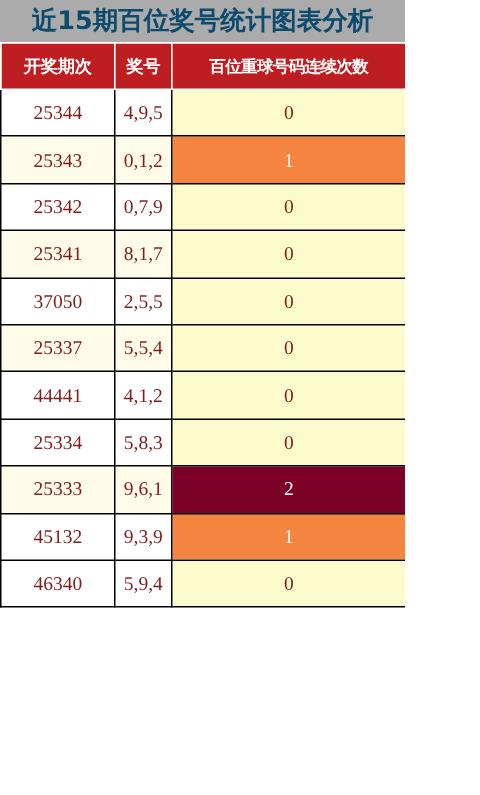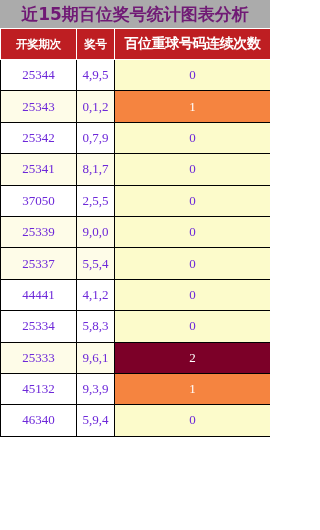--- a/index.html
+++ b/index.html
@@ -17,21 +17,21 @@
     width: 270px;
     height: 530px;
     position: relative;
     background: #ffffff;
     box-sizing: border-box;
   }
   
   .title-bar {
     height: 28px;
     background: #ababab;
-    color: #701a75;
+    color: #0c4a6e;
     font-family: "DejaVu Sans", "Liberation Sans", sans-serif;
     font-size: 17px;
     font-weight: bold;
     line-height: 28px;
     text-align: center;
     letter-spacing: 0px;
     white-space: nowrap;
     overflow: hidden;
     box-sizing: border-box;
   }
@@ -53,30 +53,30 @@
     font-weight: bold;
     height: 31px;
     padding: 0;
     vertical-align: middle;
     border: 1px solid #ffffff;
     white-space: nowrap;
     letter-spacing: -0.2px;
     box-sizing: border-box;
   }
   thead th.th-streak {
-    font-size: 14px;
+    font-size: 11px;
     letter-spacing: -0.4px;
   }
   tbody td {
     height: 31.4px;
     padding: 0;
     text-align: center;
     vertical-align: middle;
     font-size: 13px;
-    color: #6d28d9;
+    color: #7f1d1d;
     border: 1px solid #000000;
     box-sizing: border-box;
     white-space: nowrap;
   }
   tbody tr.row-white td.cell-period,
   tbody tr.row-white td.cell-number { background: #ffffff; }
   tbody tr.row-cream td.cell-period,
   tbody tr.row-cream td.cell-number { background: #fefce8; }
 
   td.cell-streak { background: #fcfbcb; }
@@ -123,25 +123,20 @@
           <td class="cell-period">25341</td>
           <td class="cell-number">8,1,7</td>
           <td class="cell-streak">0</td>
         </tr>
         <tr class="row-white">
           <td class="cell-period">37050</td>
           <td class="cell-number">2,5,5</td>
           <td class="cell-streak">0</td>
         </tr>
         <tr class="row-cream">
-          <td class="cell-period">25339</td>
-          <td class="cell-number">9,0,0</td>
-          <td class="cell-streak">0</td>
-        </tr>
-        <tr class="row-cream">
           <td class="cell-period">25337</td>
           <td class="cell-number">5,5,4</td>
           <td class="cell-streak">0</td>
         </tr>
         <tr class="row-white">
           <td class="cell-period">44441</td>
           <td class="cell-number">4,1,2</td>
           <td class="cell-streak">0</td>
         </tr>
         <tr class="row-white">

